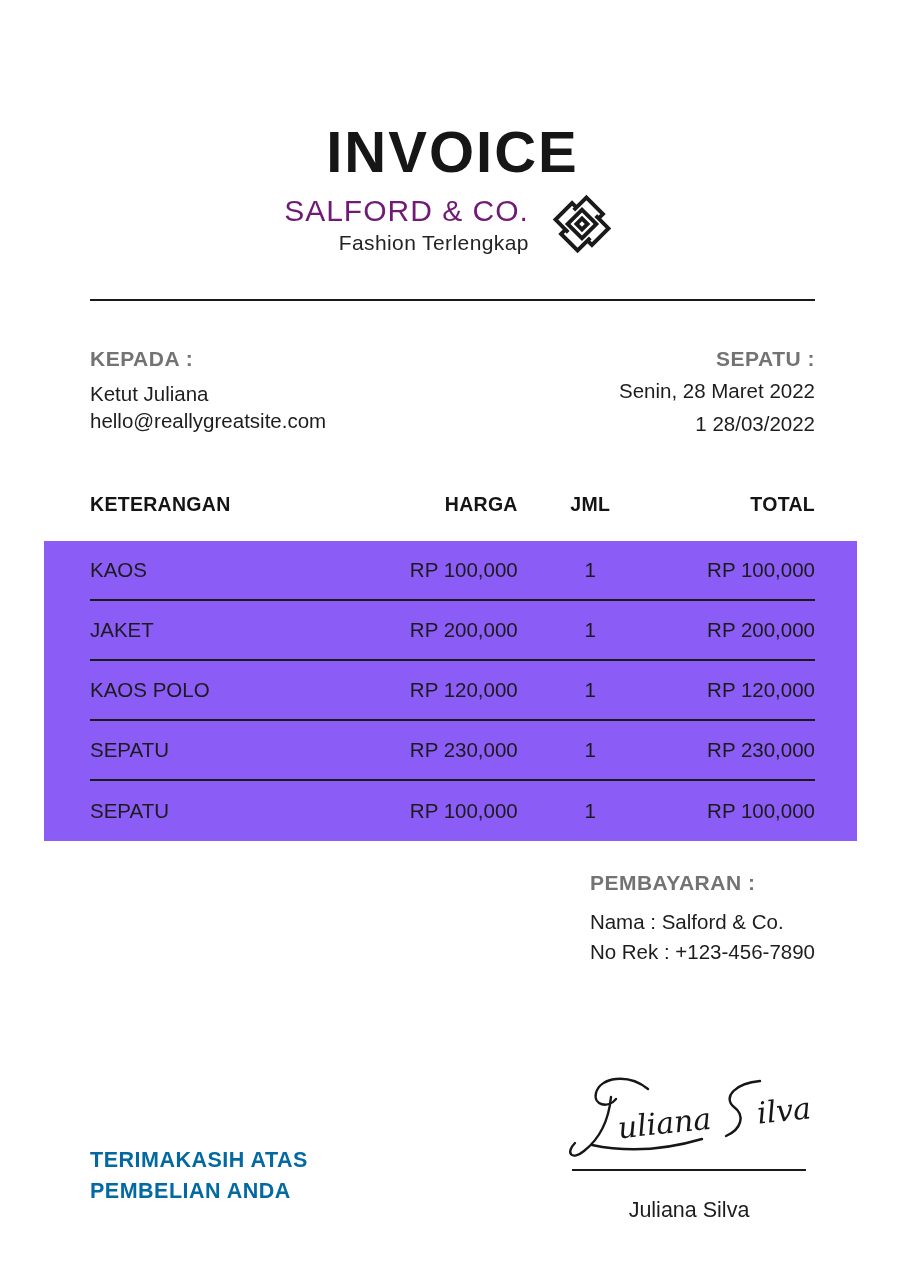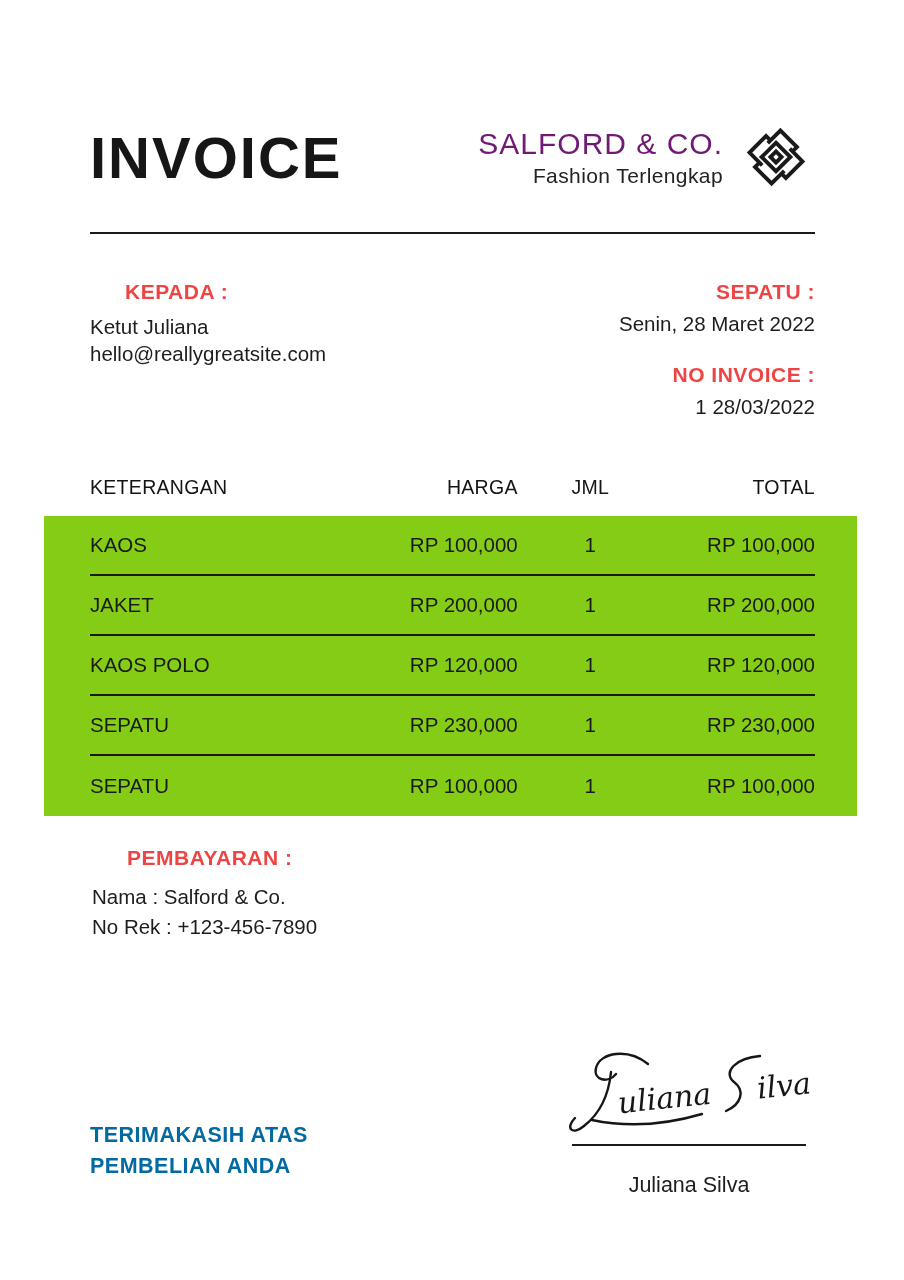--- a/index.html
+++ b/index.html
@@ -8,62 +8,62 @@
     width: 904px; height: 1280px;
     background: #ffffff;
     color: #1a1a1a;
     font-family: "Liberation Sans", sans-serif;
     padding: 118px 89px 0 90px;
     position: relative;
     overflow: hidden;
   }
 
   
-  .masthead { display: flex; justify-content: space-between; align-items: center; }
+  .masthead { display: flex; justify-content: space-between; align-items: center; flex-direction: column; }
   .invoice-title {
     margin: 0; font-size: 58px; font-weight: 800; letter-spacing: 2px; color: #161616;
   }
   .brand { display: flex; align-items: center; gap: 14px; }
   .brand-text { text-align: right; }
   .brand-name { font-size: 30px; font-weight: 400; letter-spacing: 1px; color: #701a75; white-space: nowrap; }
   .brand-tagline { font-size: 21px; font-weight: 400; color: #232323; margin-top: 3px; letter-spacing: 0.4px; }
   .logo svg { display: block; }
 
   .rule { border: none; border-top: 2px solid #1a1a1a; margin: 36px 0 0 0; }
 
   
   .info { display: flex; justify-content: space-between; margin-top: 46px; }
-  .block-label { font-weight: 700; font-size: 21px; letter-spacing: 0.5px; color: #ef4444; margin-left: 35px; }
+  .block-label { font-weight: 700; font-size: 21px; letter-spacing: 0.5px; color: #737373; }
   .kepada .block-label { margin-bottom: 9px; }
   .info-line { font-size: 20.5px; line-height: 27px; color: #1d1d1d; }
   .meta { text-align: right; }
   .meta .info-line { margin-top: 6px; text-align: right; }
   .meta .second { margin-top: 26px; }
 
   
   .items { margin-top: 56px; }
-  .thead { display: flex; font-weight: 400; font-size: 19.5px; letter-spacing: 0.3px; padding-bottom: 17px; color: #141414; }
+  .thead { display: flex; font-weight: 700; font-size: 19.5px; letter-spacing: 0.3px; padding-bottom: 25px; color: #141414; }
   .c-ket   { width: 29%; text-align: left; }
   .c-harga { width: 30%; text-align: right; }
   .c-jml   { width: 20%; text-align: center; }
   .c-total { width: 21%; text-align: right; }
   .band {
-    background: #84cc16;
+    background: #8b5cf6;
     margin-left: -46px; margin-right: -42px;
     padding: 0 42px 0 46px;
   }
   .trow {
     display: flex; align-items: center;
     height: 60px; font-size: 20.5px; color: #1b1b1b;
     border-bottom: 2px solid #1a1a1a;
   }
   .trow:last-child { border-bottom: none; }
 
   
-  .pay { display: flex; justify-content: flex-start; margin-top: 30px; }
+  .pay { display: flex; justify-content: flex-end; margin-top: 30px; }
   .payment { padding-left: 2px; }
   .payment .block-label { margin-bottom: 12px; }
   .payment .info-line { line-height: 30px; }
   .totals { width: 330px; }
   .total-row { display: flex; justify-content: flex-end; font-size: 20.5px; line-height: 38px; }
   .total-row .lbl { text-align: right; }
   .total-row .val { width: 152px; text-align: right; }
   .total-row.grand { font-weight: 700; font-size: 21.5px; }
 
   
@@ -105,21 +105,20 @@
 
   <section class="info">
     <div class="kepada">
       <div class="block-label">KEPADA :</div>
       <div class="info-line">Ketut Juliana</div>
       <div class="info-line">hello@reallygreatsite.com</div>
     </div>
     <div class="meta">
       <div class="block-label">SEPATU :</div>
       <div class="info-line">Senin, 28 Maret 2022</div>
-      <div class="block-label second">NO INVOICE :</div>
       <div class="info-line">1 28/03/2022</div>
     </div>
   </section>
 
   <section class="items">
     <div class="thead">
       <span class="c-ket">KETERANGAN</span>
       <span class="c-harga">HARGA</span>
       <span class="c-jml">JML</span>
       <span class="c-total">TOTAL</span>

